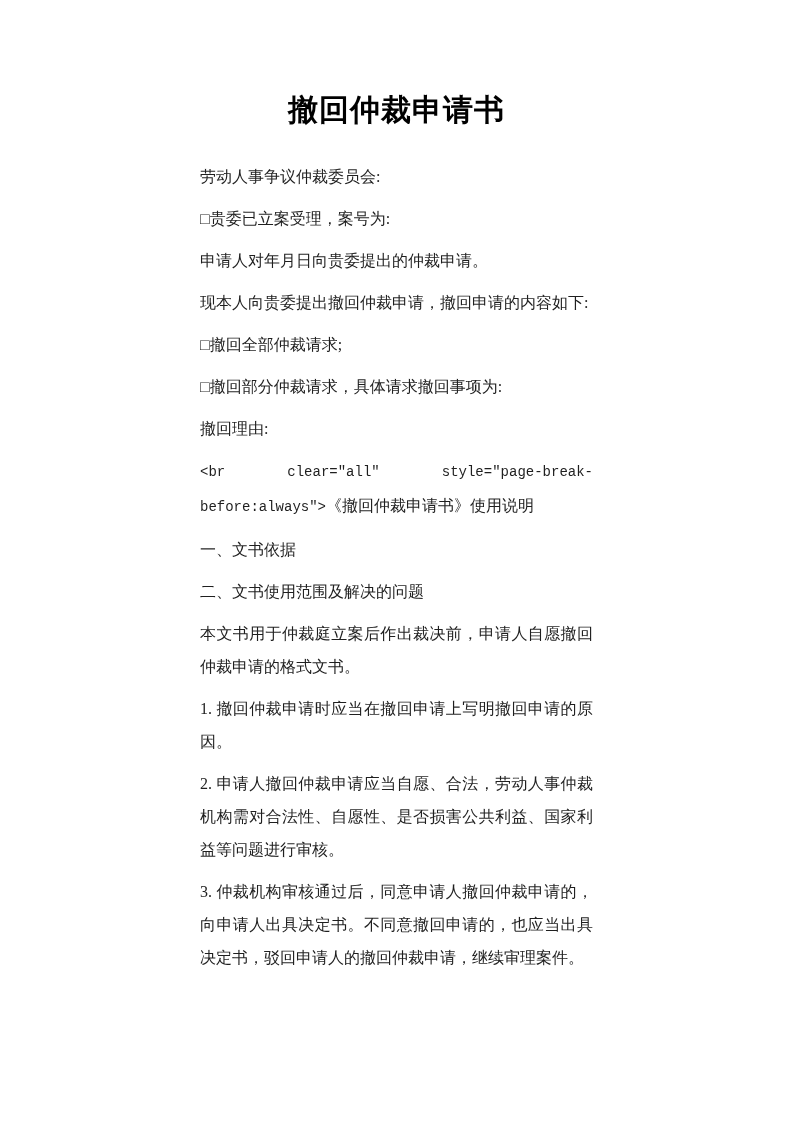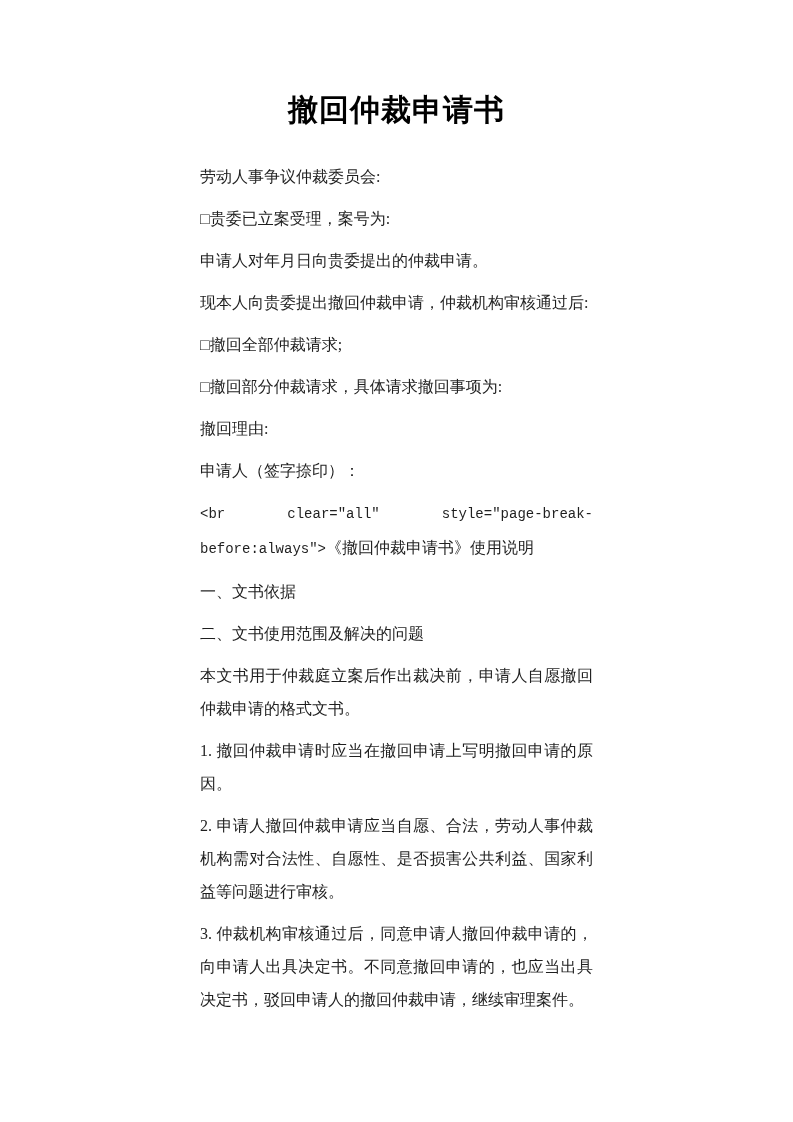--- a/index.html
+++ b/index.html
@@ -50,29 +50,28 @@
 
   <h1 class="doc-title">撤回仲裁申请书</h1>
 
   <p class="para">劳动人事争议仲裁委员会:</p>
 
   <p class="para"><span class="checkbox-glyph">□</span><span>贵委已立案受理，案号为:</span></p>
 
   <p class="para">申请人对年月日向贵委提出的仲裁申请。</p>
 
 
-  <p class="para">现本人向贵委提出撤回仲裁申请，仲裁机构审核通过后:</p>
+  <p class="para">现本人向贵委提出撤回仲裁申请，撤回申请的内容如下:</p>
 
   <p class="para"><span class="checkbox-glyph">□</span><span>撤回全部仲裁请求;</span></p>
 
   <p class="para"><span class="checkbox-glyph">□</span><span>撤回部分仲裁请求，具体请求撤回事项为:</span></p>
 
   <p class="para">撤回理由:</p>
 
-  <p class="para">申请人（签字捺印）：</p>
 
 
   <p class="para"><span class="code">&lt;br clear=″all″ style=″page-break-before:always″&gt;</span><span>《撤回仲裁申请书》使用说明</span></p>
 
   <p class="para">一、文书依据</p>
 
 
   <p class="para">二、文书使用范围及解决的问题</p>
 
   <p class="para">本文书用于仲裁庭立案后作出裁决前，申请人自愿撤回仲裁申请的格式文书。</p>

